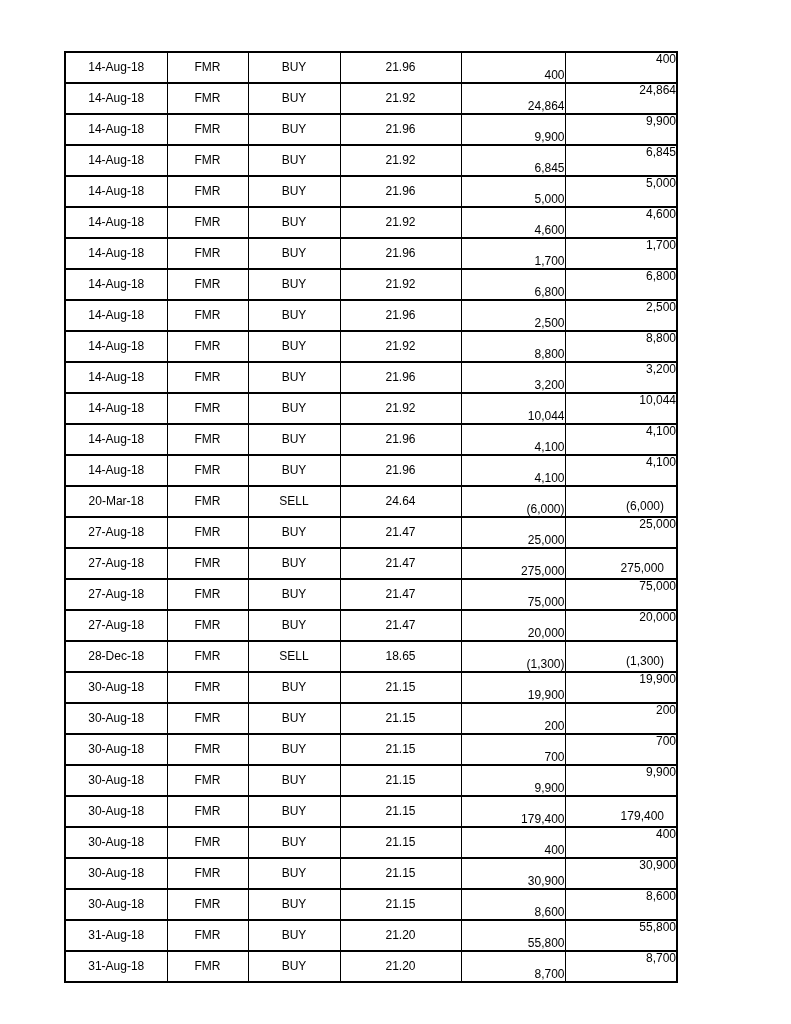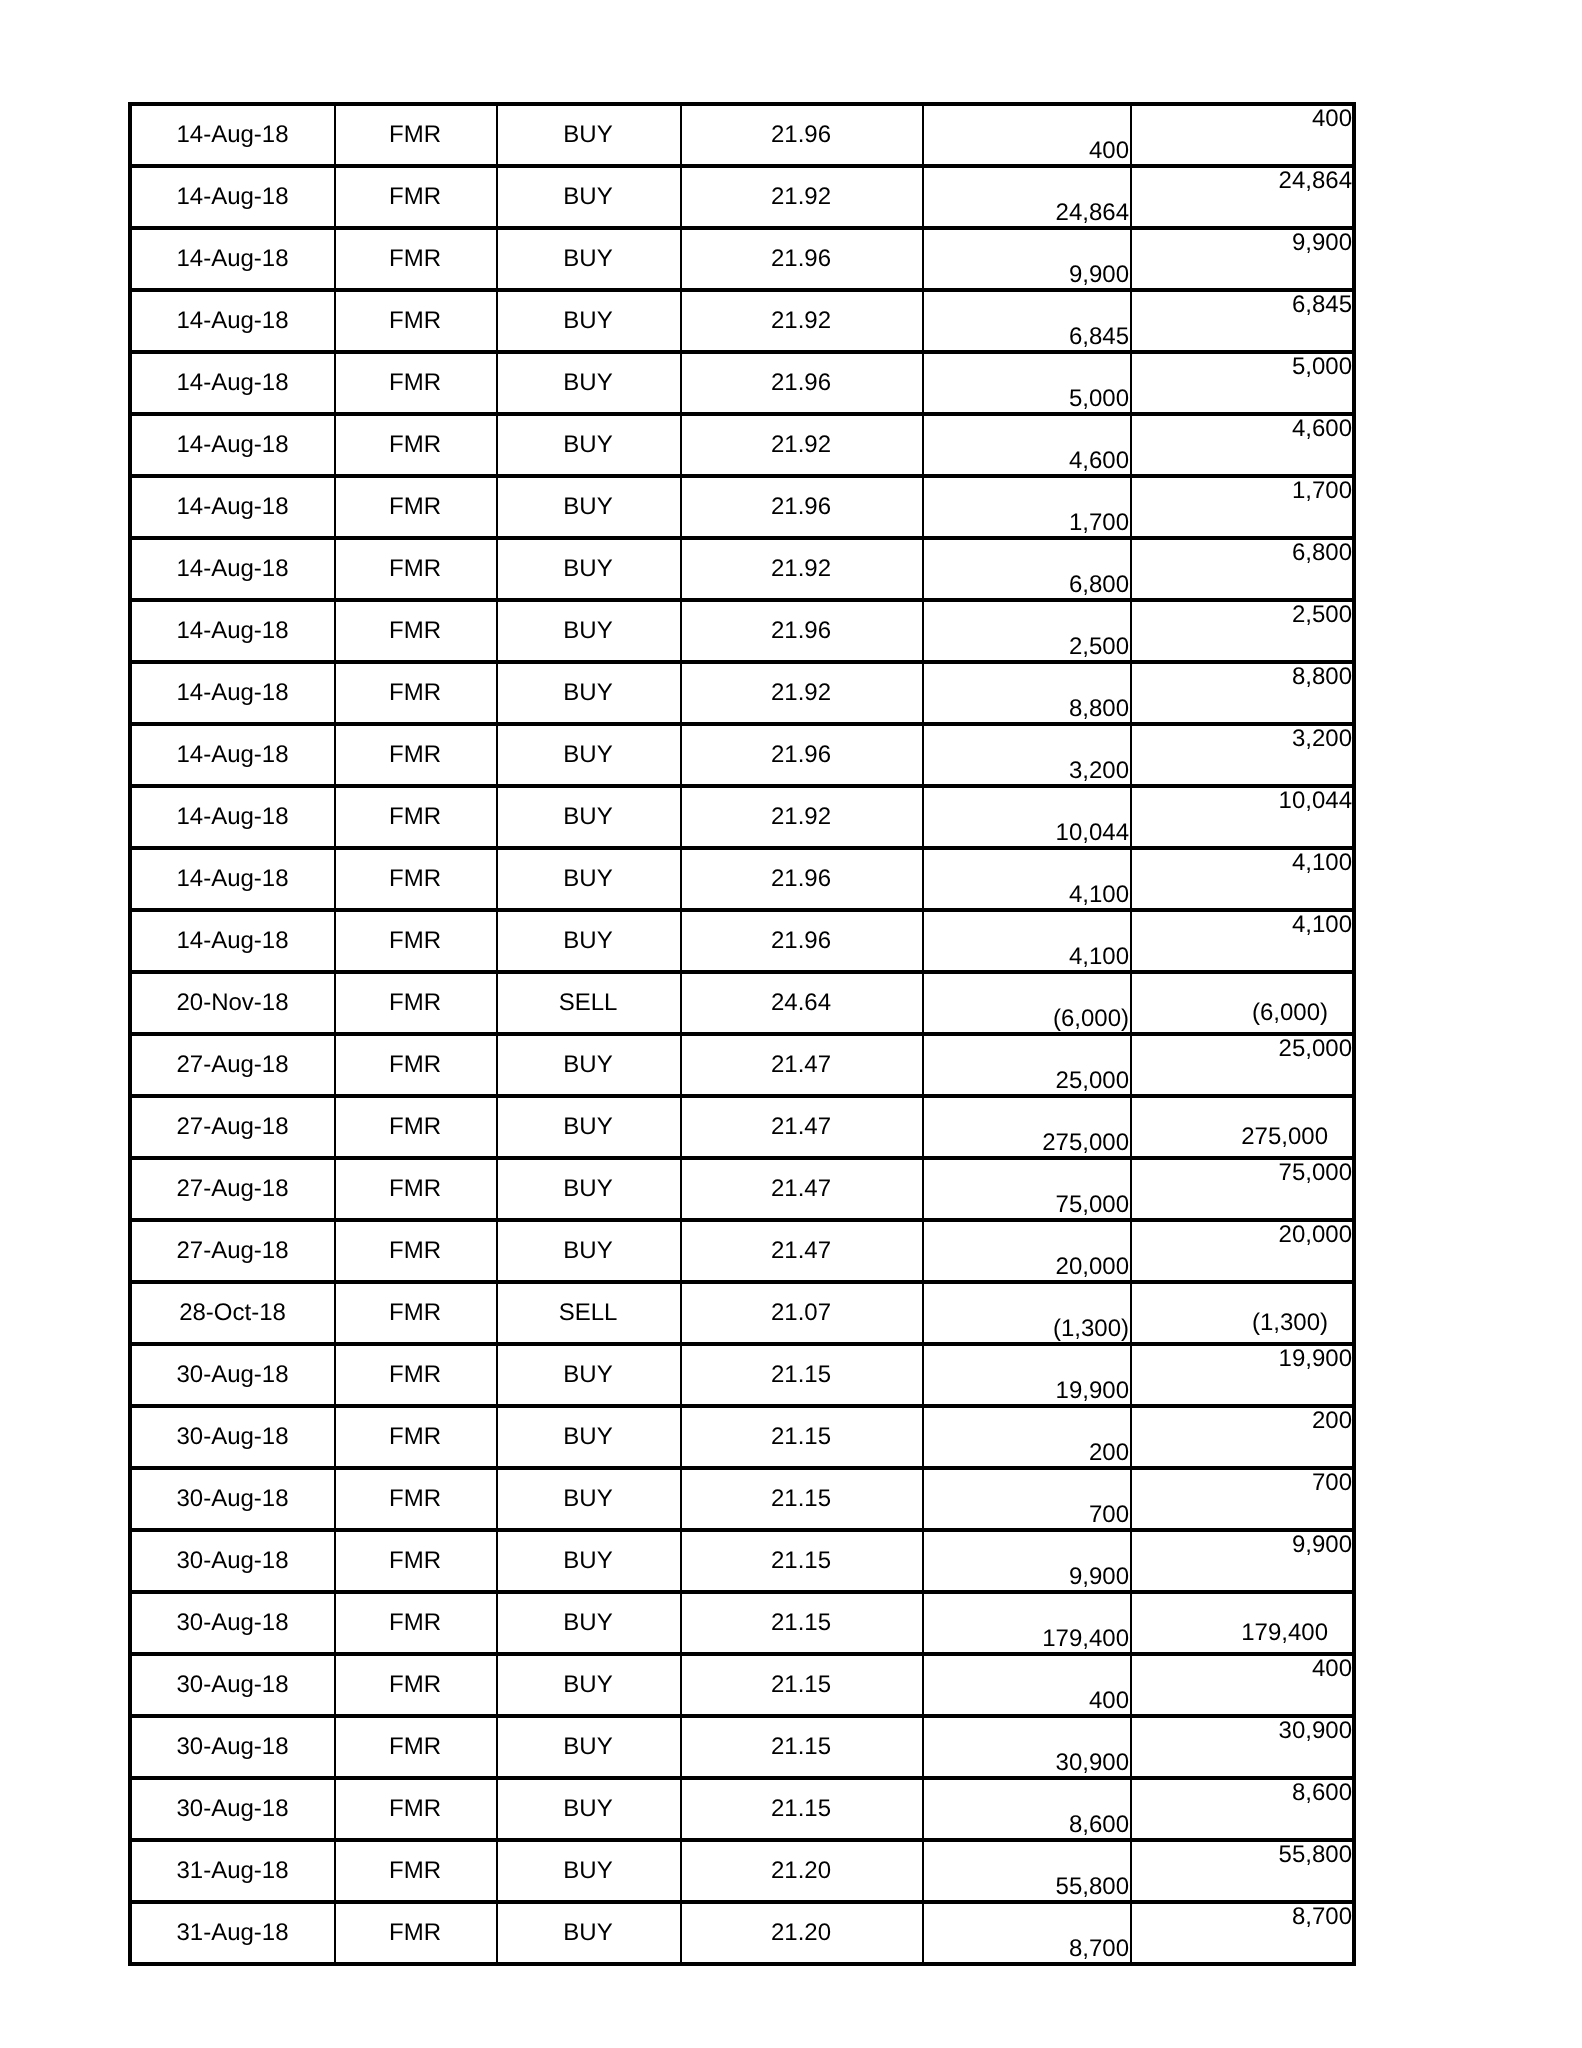--- a/index.html
+++ b/index.html
@@ -183,21 +183,21 @@
         </tr>
         <tr>
           <td class="c-date">14-Aug-18</td>
           <td class="c-firm">FMR</td>
           <td class="c-side">BUY</td>
           <td class="c-price">21.96</td>
           <td class="c-qty">4,100</td>
           <td class="c-amt">4,100</td>
         </tr>
         <tr>
-          <td class="c-date">20-Nov-18</td>
+          <td class="c-date">20-Mar-18</td>
           <td class="c-firm">FMR</td>
           <td class="c-side">SELL</td>
           <td class="c-price">24.64</td>
           <td class="c-qty">(6,000)</td>
           <td class="c-amt bottom">(6,000)</td>
         </tr>
         <tr>
           <td class="c-date">27-Aug-18</td>
           <td class="c-firm">FMR</td>
           <td class="c-side">BUY</td>
@@ -223,24 +223,24 @@
         </tr>
         <tr>
           <td class="c-date">27-Aug-18</td>
           <td class="c-firm">FMR</td>
           <td class="c-side">BUY</td>
           <td class="c-price">21.47</td>
           <td class="c-qty">20,000</td>
           <td class="c-amt">20,000</td>
         </tr>
         <tr>
-          <td class="c-date">28-Oct-18</td>
+          <td class="c-date">28-Dec-18</td>
           <td class="c-firm">FMR</td>
           <td class="c-side">SELL</td>
-          <td class="c-price">21.07</td>
+          <td class="c-price">18.65</td>
           <td class="c-qty">(1,300)</td>
           <td class="c-amt bottom">(1,300)</td>
         </tr>
         <tr>
           <td class="c-date">30-Aug-18</td>
           <td class="c-firm">FMR</td>
           <td class="c-side">BUY</td>
           <td class="c-price">21.15</td>
           <td class="c-qty">19,900</td>
           <td class="c-amt">19,900</td>

